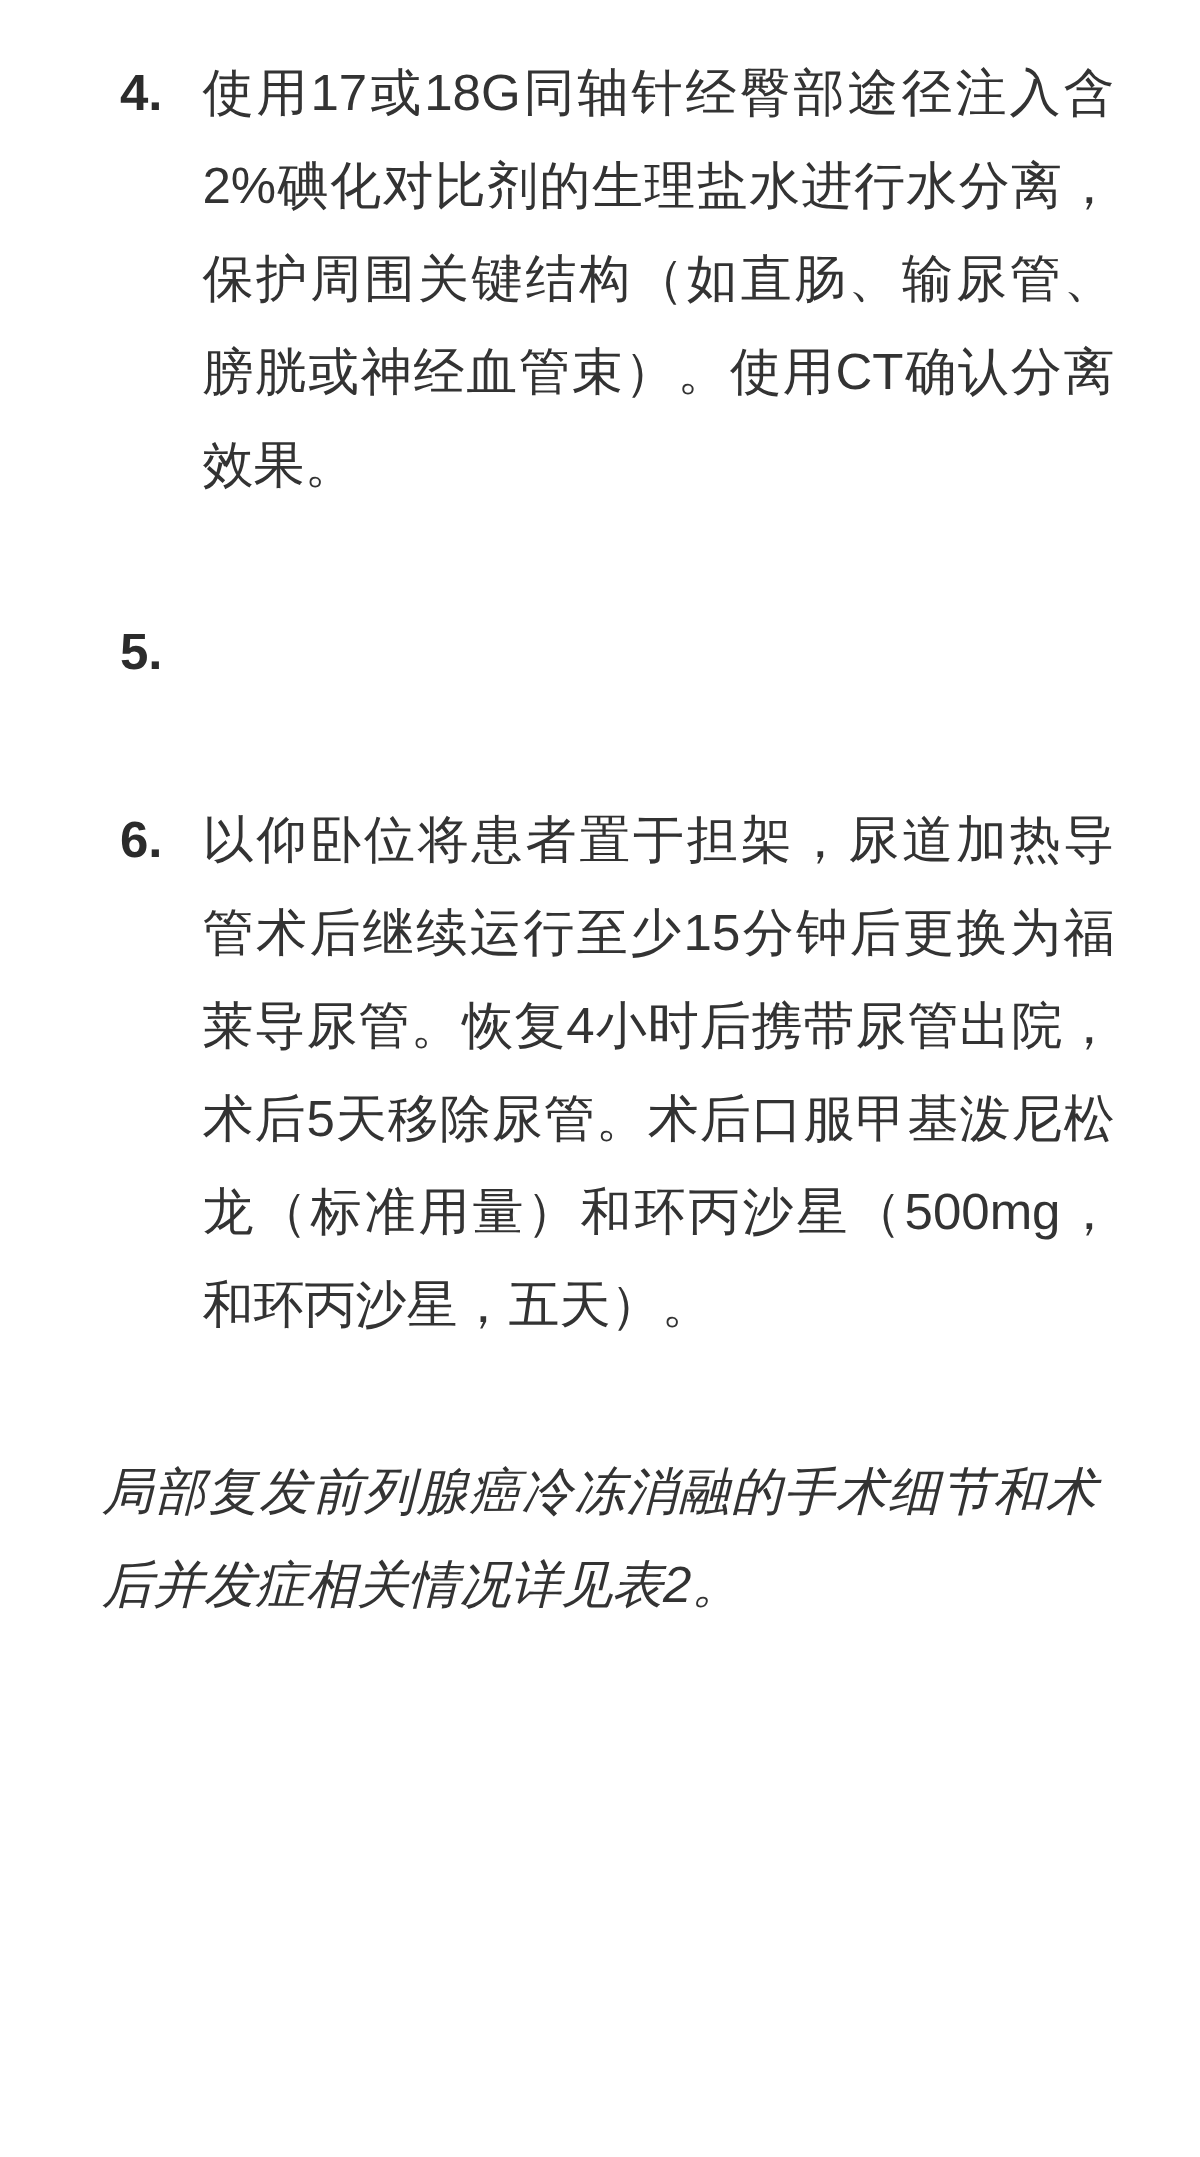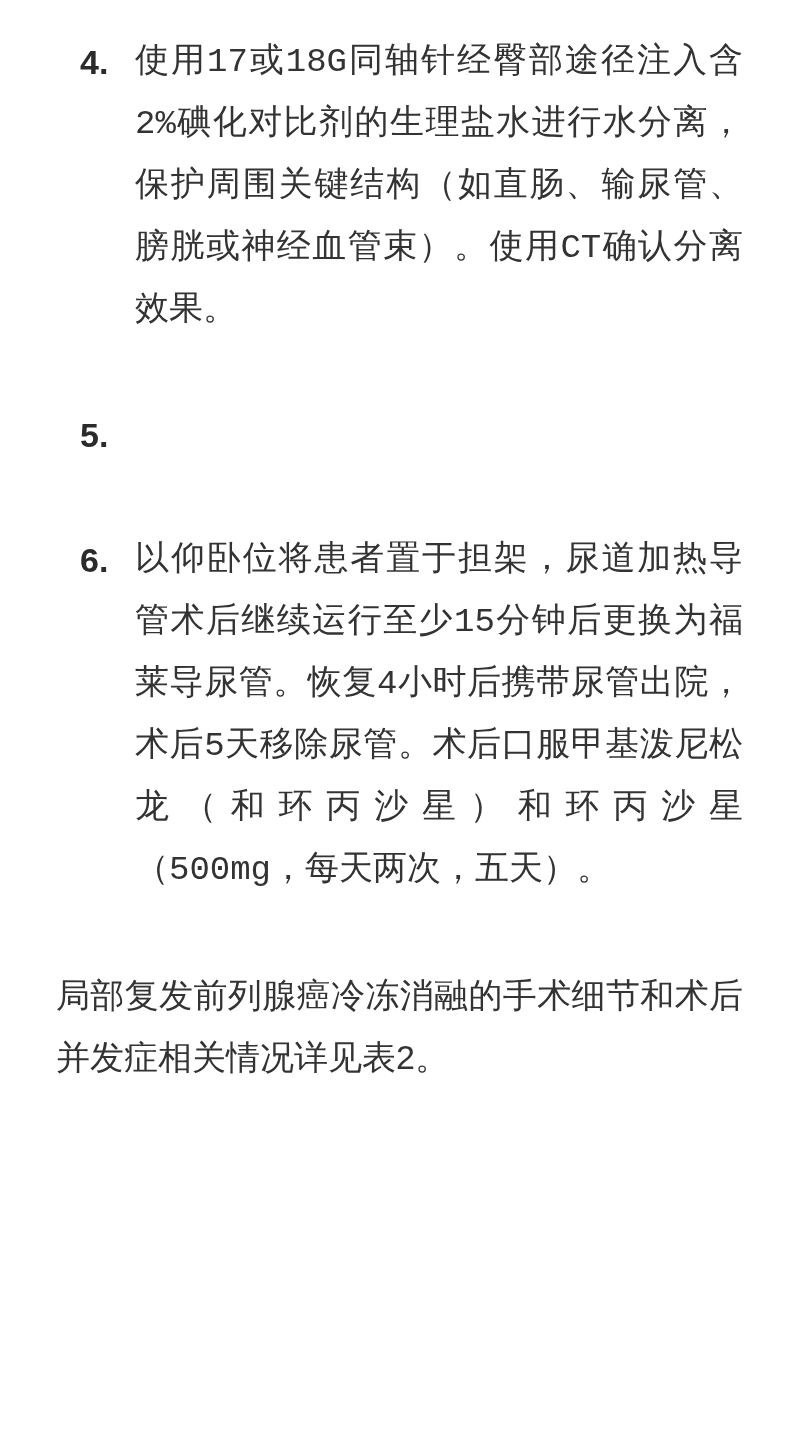--- a/index.html
+++ b/index.html
@@ -39,46 +39,46 @@
     padding-left: 24px;
     font-weight: 700;
     color: #2b2b2b;
     white-space: nowrap;
   }
   .step-text {
     display: block;
     flex: 1 1 auto;
     text-align: justify;
     text-justify: inter-character;
-    font-family: Liberation Mono, monospace;
   }
   .closing-paragraph {
-    margin: 0;
+    margin: 12px;
     text-align: justify;
     text-justify: inter-character;
+    font-style: italic;
   }
 </style>
 </head>
 <body>
 
 <div class="page">
 
   <div class="steps">
 
     <div class="step">
       <span class="step-number">4.</span>
       <span class="step-text">使用17或18G同轴针经臀部途径注入含2%碘化对比剂的生理盐水进行水分离，保护周围关键结构（如直肠、输尿管、膀胱或神经血管束）。使用CT确认分离效果。</span>
     </div>
 
     <div class="step">
       <span class="step-number">5.</span>
     </div>
 
     <div class="step">
       <span class="step-number">6.</span>
-      <span class="step-text">以仰卧位将患者置于担架，尿道加热导管术后继续运行至少15分钟后更换为福莱导尿管。恢复4小时后携带尿管出院，术后5天移除尿管。术后口服甲基泼尼松龙（和环丙沙星）和环丙沙星（500mg，每天两次，五天）。</span>
+      <span class="step-text">以仰卧位将患者置于担架，尿道加热导管术后继续运行至少15分钟后更换为福莱导尿管。恢复4小时后携带尿管出院，术后5天移除尿管。术后口服甲基泼尼松龙（标准用量）和环丙沙星（500mg，和环丙沙星，五天）。</span>
     </div>
 
   </div>
 
   <p class="closing-paragraph">局部复发前列腺癌冷冻消融的手术细节和术后并发症相关情况详见表2。</p>
 
 </div>
 
 </body></html>

